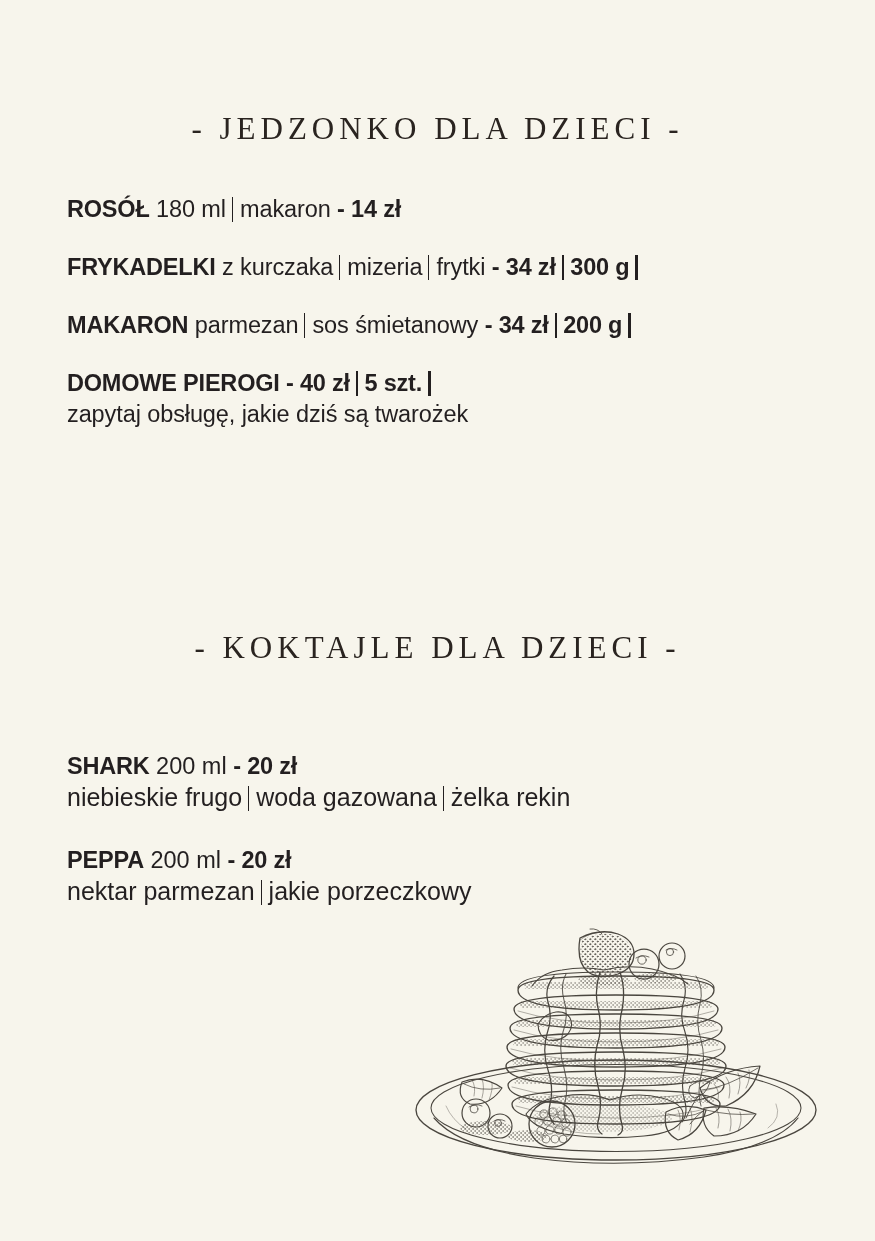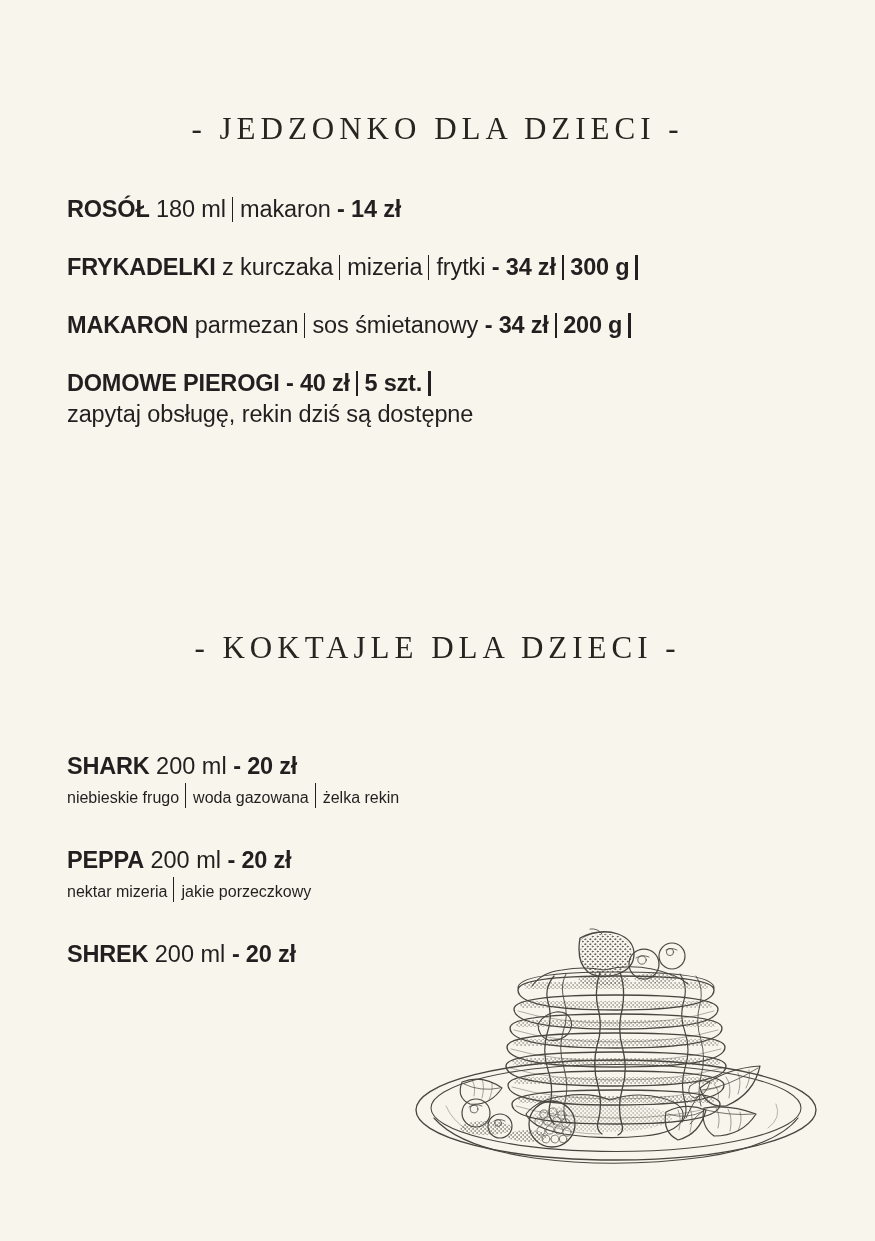--- a/index.html
+++ b/index.html
@@ -92,21 +92,21 @@
     margin: 0 0 26px 0;
   }
   .drink-item:last-child { margin-bottom: 0; }
   .drink-head {
     font-size: 23.5px;
     line-height: 31px;
     white-space: nowrap;
     margin-top: 32px;
   }
   .drink-desc {
-    font-size: 16px;
+    font-size: 25px;
     line-height: 31px;
     font-weight: 400;
     white-space: nowrap;
   }
 
   
   #food-title   { position: absolute; left: 0;   top: 111px;  width: 875px; }
   #food-list    { position: absolute; left: 67px; top: 194px; }
   #drinks-title { position: absolute; left: 0;   top: 630px;  width: 875px; }
   #drinks-list  { position: absolute; left: 67px; top: 719px; }
@@ -147,21 +147,21 @@
         <span class="nm">MAKARON</span><span class="ds">&nbsp;</span><span class="ds">parmezan</span><span class="sep"></span><span class="ds">sos śmietanowy</span><span class="ds">&nbsp;</span><span class="pr">- 34 zł</span><span class="sep-b"></span><span class="pr">200 g</span><span class="sep-b"></span>
       </div>
     </li>
 
 
     <li class="menu-item">
       <div class="line">
         <span class="nm">DOMOWE PIEROGI</span><span class="pr">&nbsp;</span><span class="pr">- 40 zł</span><span class="sep-b"></span><span class="pr">5 szt.</span><span class="sep-b"></span>
       </div>
       <div class="line">
-        <span class="ds">zapytaj obsługę, rekin dziś są dostępne</span>
+        <span class="ds">zapytaj obsługę, jakie dziś są twarożek</span>
       </div>
     </li>
 
   </ul>
 
   <div id="drinks-title" class="section-title">- KOKTAJLE DLA DZIECI -</div>
 
   <ul id="drinks-list" class="menu-list">
 
     <li class="drink-item">
@@ -171,28 +171,25 @@
       <div class="drink-desc">
         <span>niebieskie frugo</span><span class="sep"></span><span>woda gazowana</span><span class="sep"></span><span>żelka rekin</span>
       </div>
     </li>
 
     <li class="drink-item">
       <div class="drink-head">
         <span class="nm">PEPPA</span><span class="ds">&nbsp;</span><span class="ds">200 ml</span><span class="ds">&nbsp;</span><span class="pr">- 20 zł</span>
       </div>
       <div class="drink-desc">
-        <span>nektar mizeria</span><span class="sep"></span><span>jakie porzeczkowy</span>
+        <span>nektar parmezan</span><span class="sep"></span><span>jakie porzeczkowy</span>
       </div>
     </li>
 
     <li class="drink-item">
-      <div class="drink-head">
-        <span class="nm">SHREK</span><span class="ds">&nbsp;</span><span class="ds">200 ml</span><span class="ds">&nbsp;</span><span class="pr">- 20 zł</span>
-      </div>
     </li>
 
   </ul>
 
   <div id="pancake-illustration">
     <svg viewBox="0 0 425 240" xmlns="http://www.w3.org/2000/svg" fill="none" stroke="#4a463f" stroke-linecap="round" stroke-linejoin="round">
       <defs>
         <pattern id="stipple" width="5" height="5" patternUnits="userSpaceOnUse">
           <circle cx="1.2" cy="1.2" r="0.55" fill="#4a463f"></circle>
           <circle cx="3.7" cy="3.6" r="0.5" fill="#4a463f"></circle>

